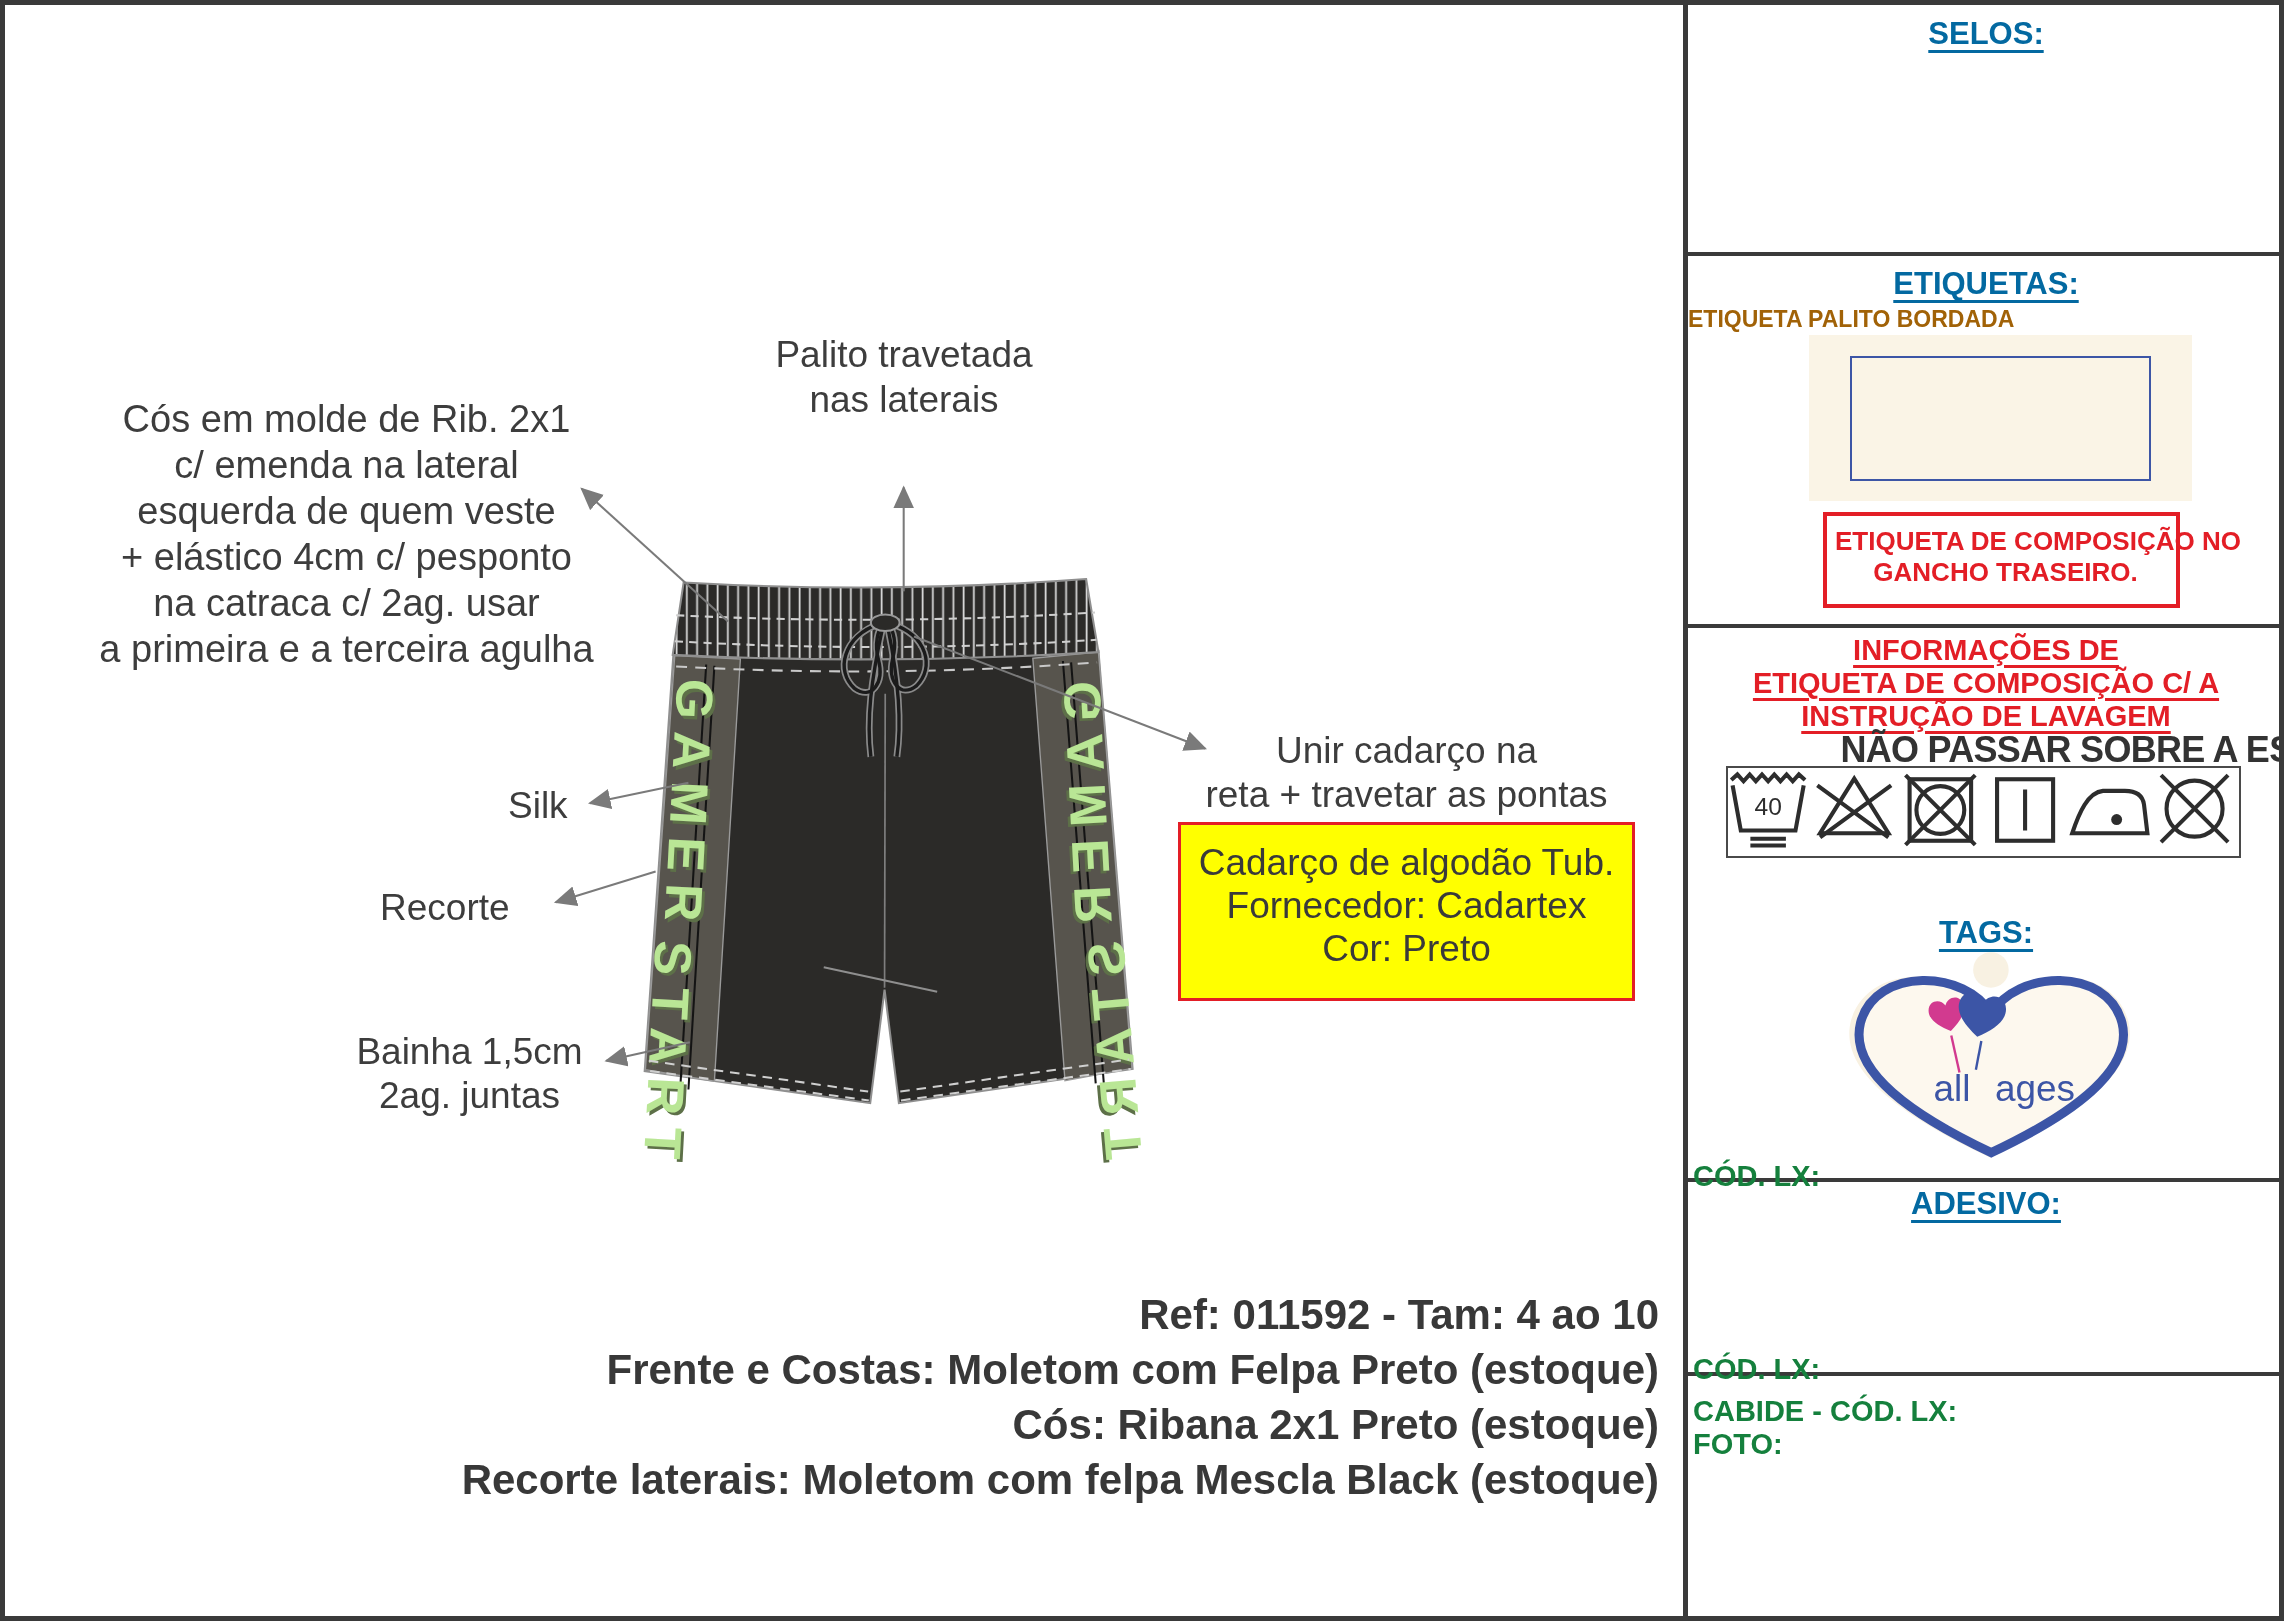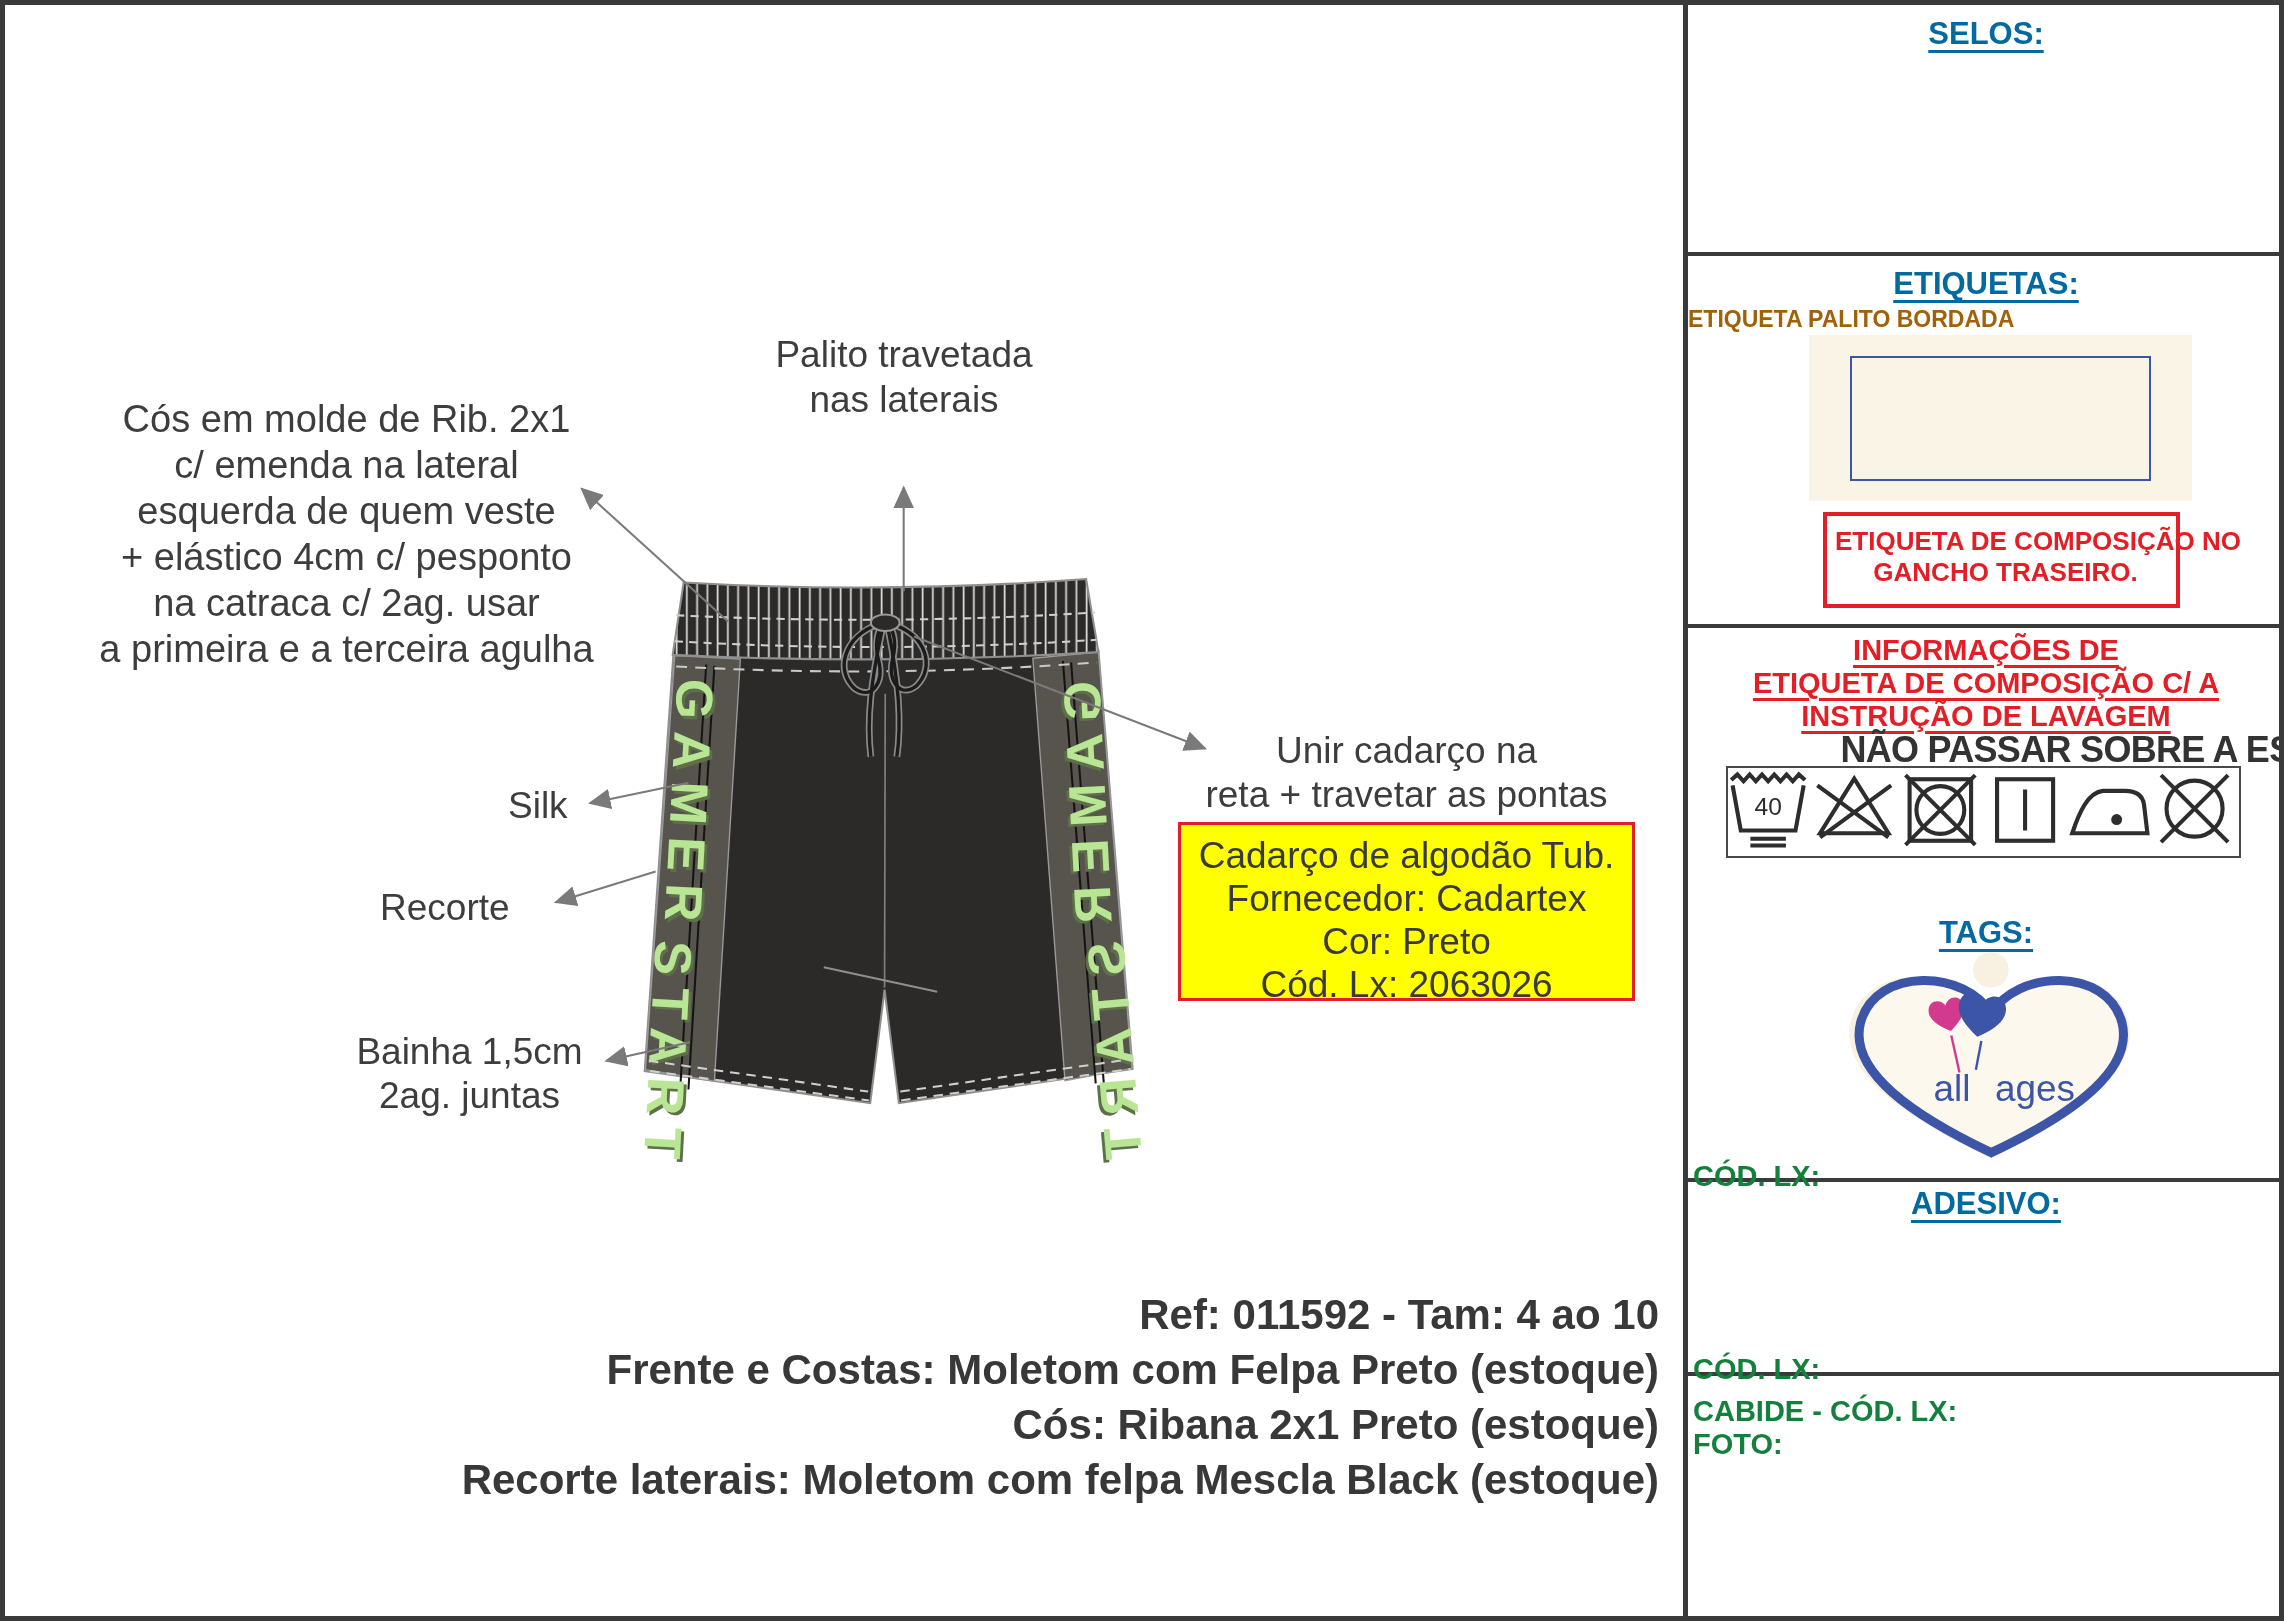--- a/index.html
+++ b/index.html
@@ -13,21 +13,21 @@
   .ann .l{white-space:nowrap;}
   .cos{left:75px;top:391px;width:533px;font-size:38px;line-height:46px;}
   .etq{left:694px;top:327px;width:410px;font-size:37px;line-height:45px;}
   .silk{left:503px;top:780px;font-size:37px;}
   .recorte{left:375px;top:882px;font-size:37px;}
   .bainha{left:321px;top:1025px;width:287px;font-size:37px;line-height:44px;}
   .unir{left:1173px;top:724px;width:457px;font-size:37px;line-height:44px;}
   .ybox{
     left:1173px;top:817px;width:457px;height:179px;background:#ffff00;
     border:3.4px solid #e31e26;box-sizing:border-box;color:#3a3a3a;
-    font-size:37px;line-height:43px;text-align:center;padding-top:9px;white-space:nowrap;
+    font-size:37px;line-height:43px;text-align:center;padding-top:16px;white-space:nowrap;
   }
   .footer{left:27px;top:1282px;width:1627px;text-align:right;color:#383838;
     font-weight:bold;font-size:42px;line-height:55px;white-space:nowrap;}
   
   .vdiv{left:1678px;top:0;width:4.8px;height:1621px;background:#3a3a3a;}
   .hdiv{left:1683px;width:596px;height:4.1px;background:#3a3a3a;}
   .red-title{color:#0369a1;font-weight:bold;text-decoration:underline;
     text-underline-offset:6.2px;text-decoration-thickness:2.7px;text-align:center;
     left:1683px;width:596px;white-space:nowrap;}
   .black-sub{color:#a16207;font-weight:bold;text-align:left;left:1683px;width:544px;white-space:nowrap;}
@@ -198,21 +198,20 @@
 
   <div class="abs ann unir">
     <div class="l">Unir cadarço na</div>
     <div class="l">reta + travetar as pontas</div>
   </div>
 
   <div class="abs ybox">
     <div class="l">Cadarço de algodão Tub.</div>
     <div class="l">Fornecedor: Cadartex</div>
     <div class="l">Cor: Preto</div>
-    <div class="l">Cód. Lx: 2063026</div>
   </div>
 
   <div class="abs footer">
     <div class="l">Ref: 011592 - Tam: 4 ao 10</div>
     <div class="l">Frente e Costas: Moletom com Felpa Preto (estoque)</div>
     <div class="l">Cós: Ribana 2x1 Preto (estoque)</div>
     <div class="l">Recorte laterais: Moletom com felpa Mescla Black (estoque)</div>
   </div>
 
   <div class="abs vdiv"></div>

